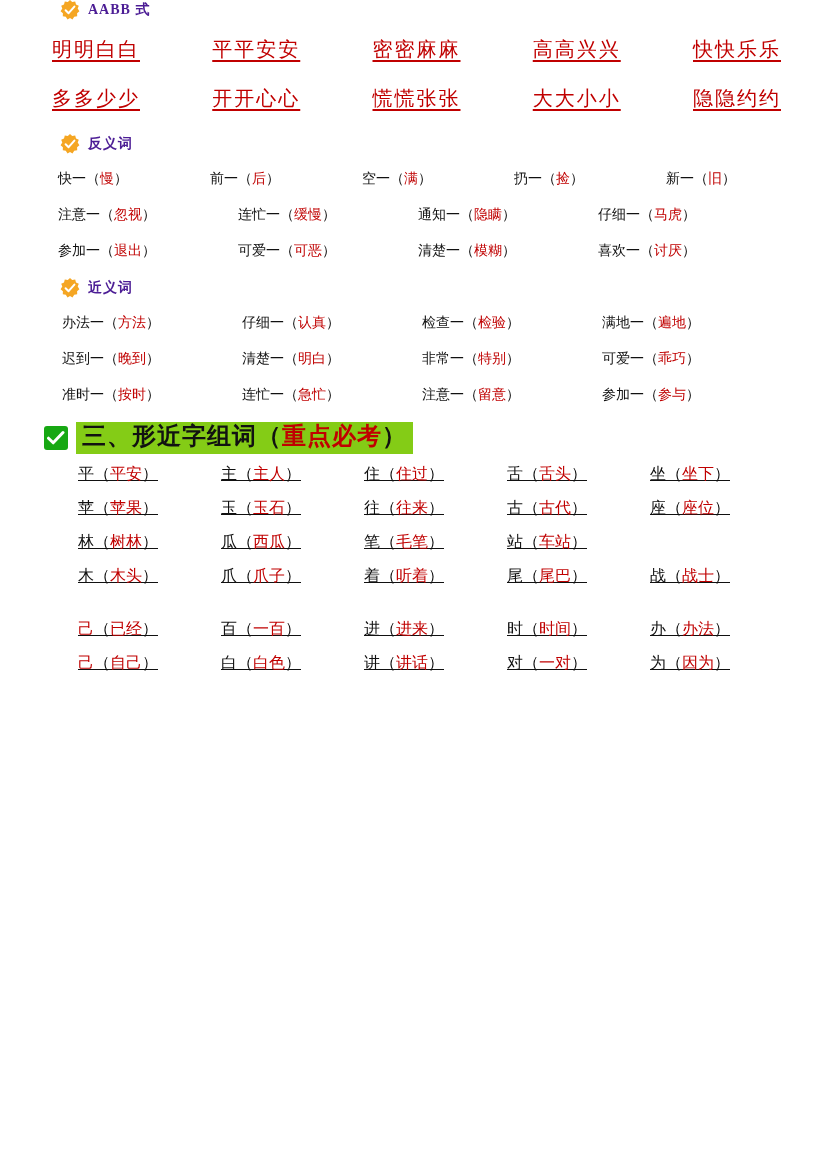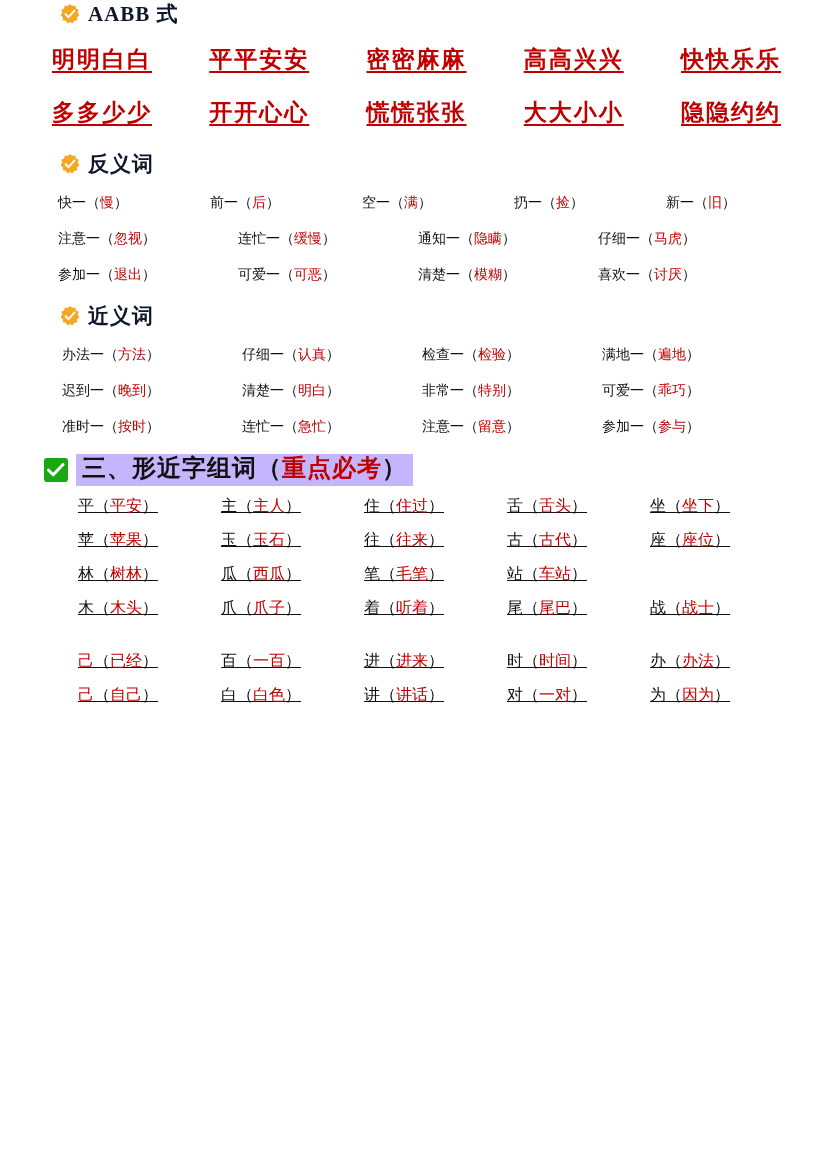--- a/index.html
+++ b/index.html
@@ -31,24 +31,24 @@
     margin: 0 0 4px 60px;
   }
   .badge-star {
     width: 20px;
     height: 20px;
     flex: 0 0 20px;
     position: relative;
   }
   .badge-star svg { display: block; }
   .sec-title {
-    font-size: 21px;
+    font-size: 14px;
     font-weight: bold;
     letter-spacing: 1px;
-    color: #0f172a;
+    color: #4c1d95;
     font-family: "Liberation Serif", "DejaVu Serif", serif;
   }
 
   .sec-head-big {
     display: flex;
     align-items: center;
     gap: 8px;
     margin: 10px 0 2px 44px;
   }
   .check-box {
@@ -57,41 +57,41 @@
     flex: 0 0 24px;
     background: #17a813;
     border-radius: 3px;
     position: relative;
   }
   .check-box svg { position: absolute; left: 3px; top: 4px; }
   .sec-title-big {
     font-size: 24px;
     font-weight: bold;
     letter-spacing: 1px;
-    background: #c4b5fd;
+    background: #84cc16;
     padding: 1px 6px 3px 6px;
     line-height: 1.15;
     white-space: nowrap;
   }
   .sec-title-big .red {
     color: #c00000;
   }
 
   
   .aabb-wrap { margin-top: 16px; }
   .aabb-row {
     display: flex;
     justify-content: space-between;
     padding: 0 46px 0 52px;
     margin-bottom: 22px;
   }
   .aabb-item {
     color: #c00000;
-    font-size: 23px;
-    font-weight: bold;
+    font-size: 20px;
+    font-weight: normal;
     letter-spacing: 2px;
     text-decoration: underline;
     text-underline-offset: 4px;
     white-space: nowrap;
   }
 
   
   .pair-row {
     display: flex;
     margin-bottom: 18px;

